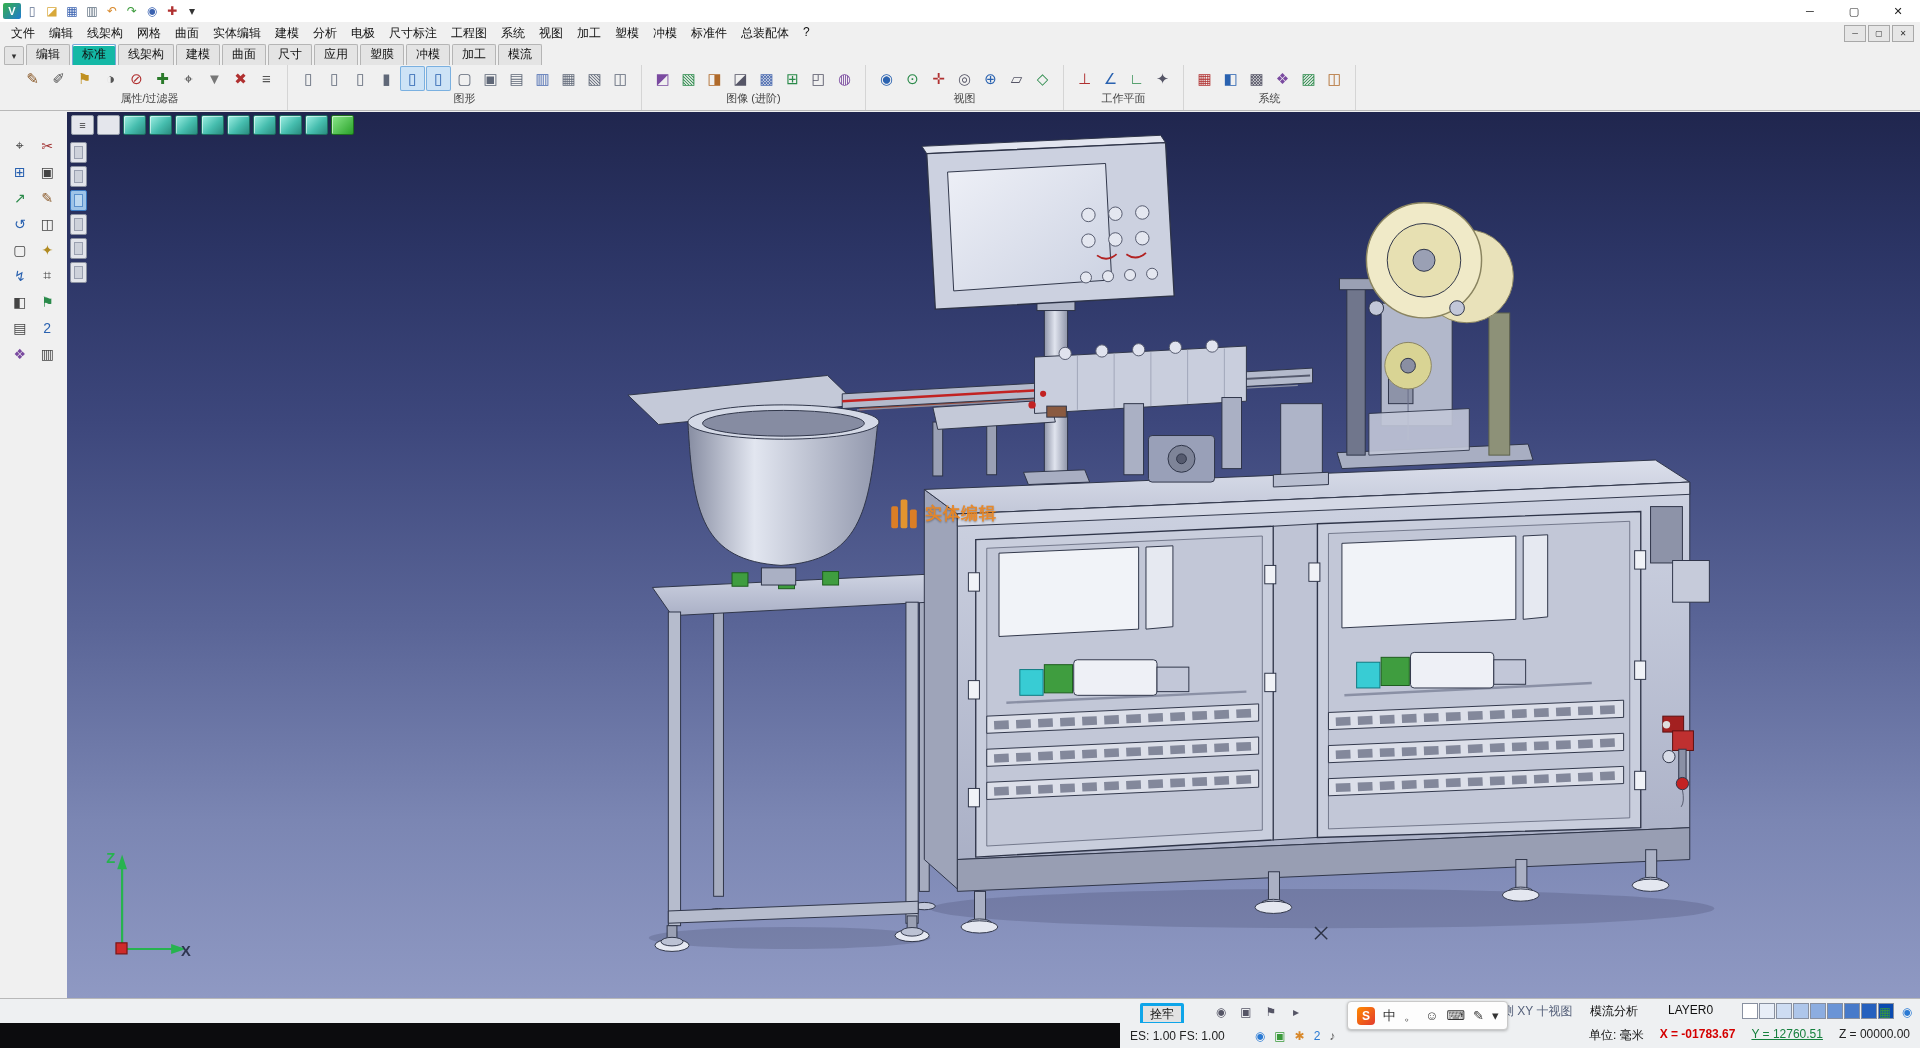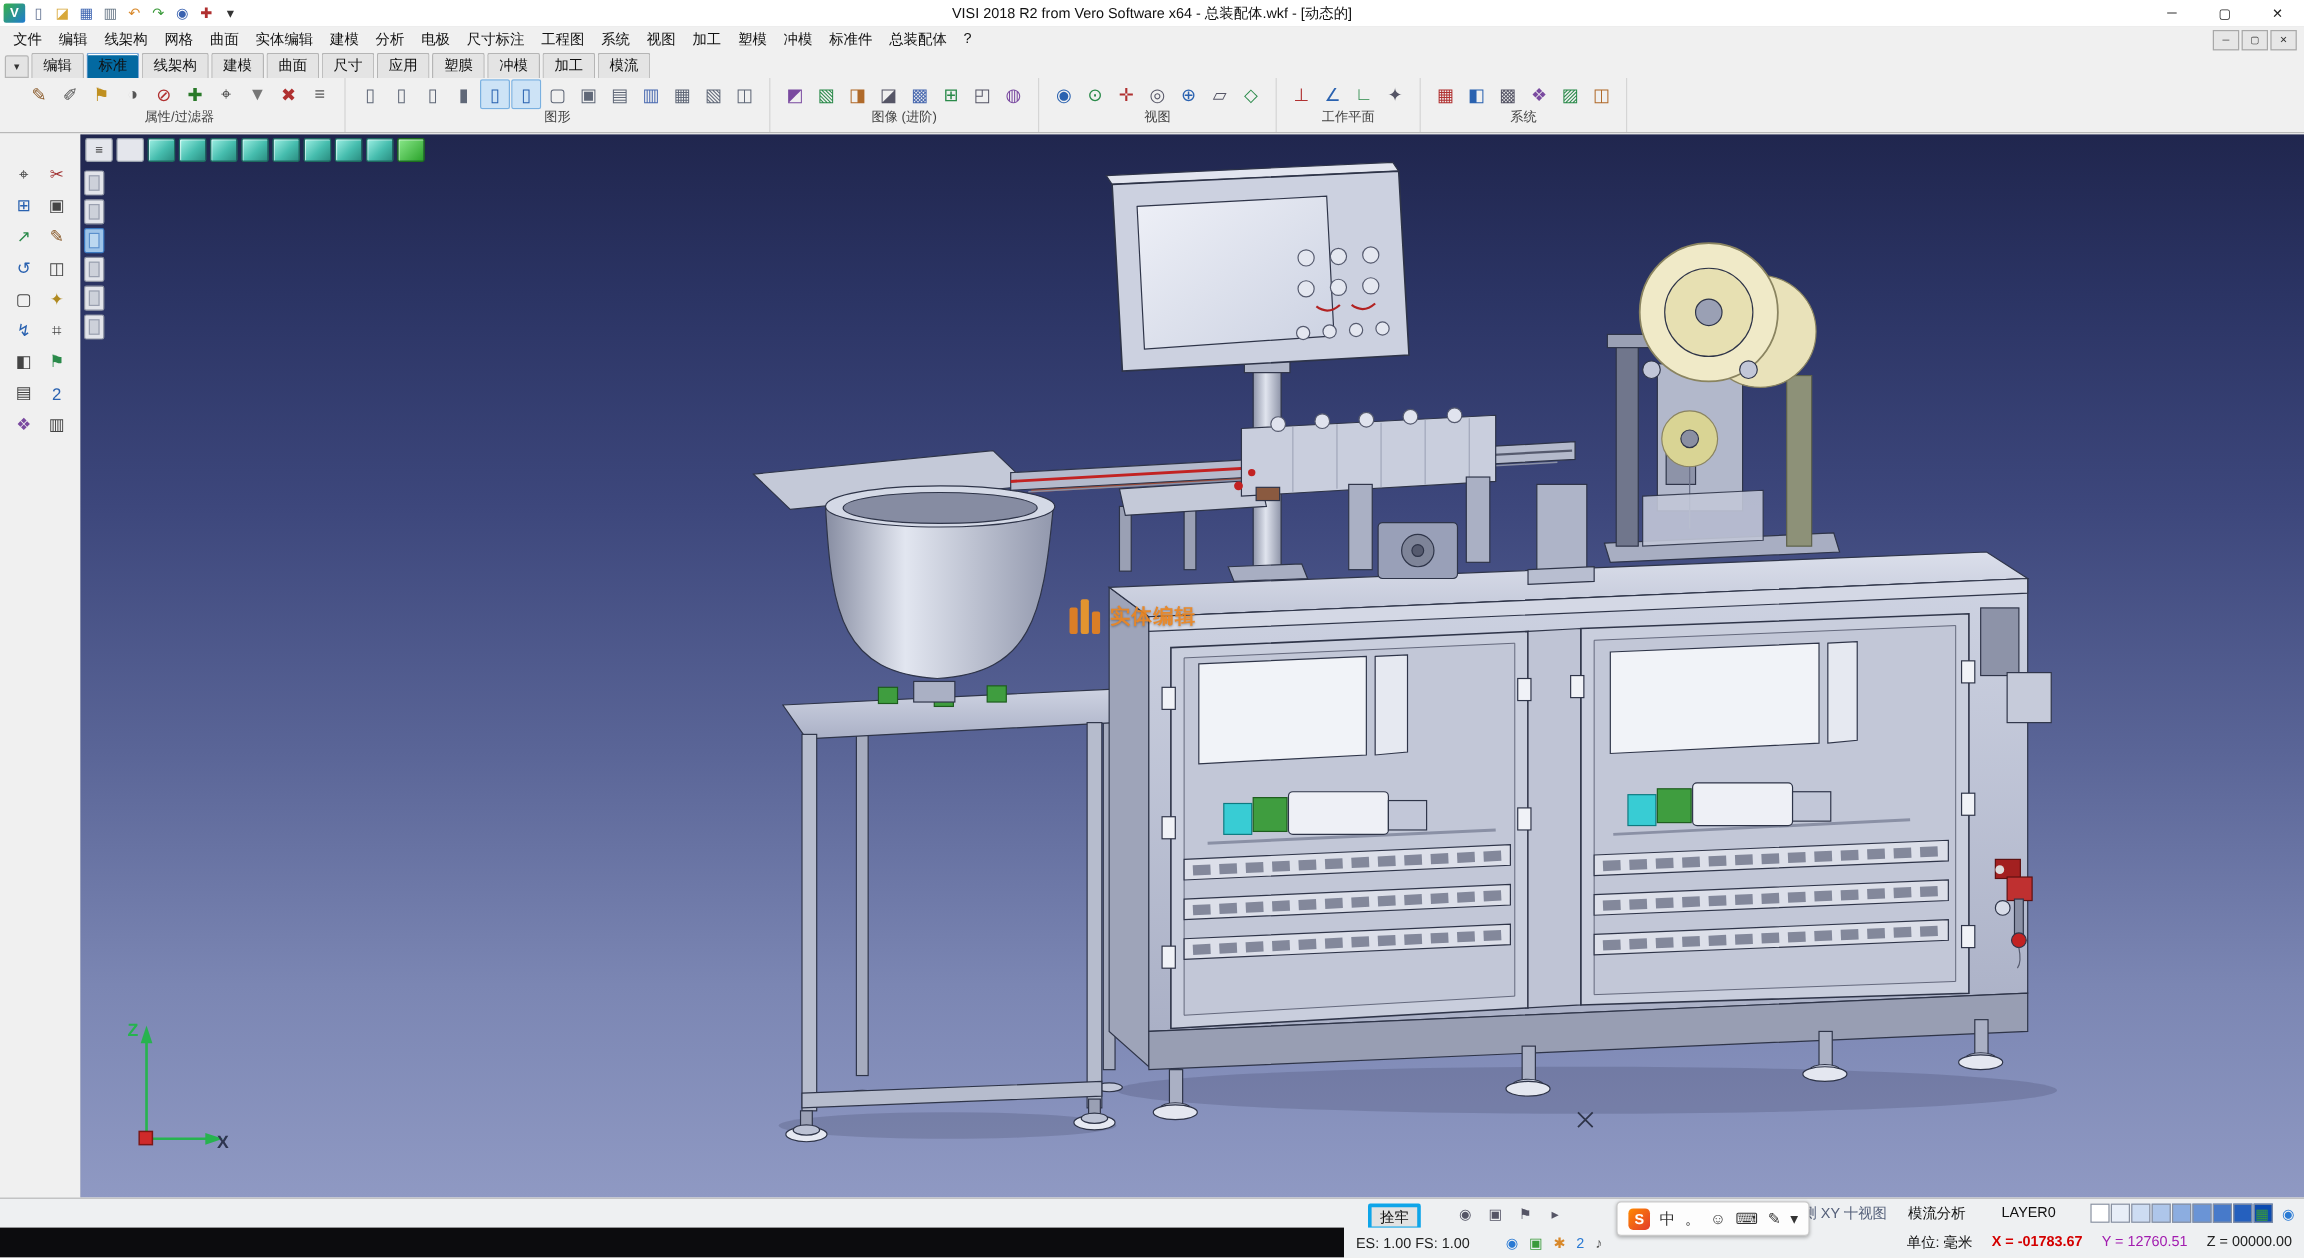--- a/index.html
+++ b/index.html
@@ -25,21 +25,21 @@
   .mdi-btn{width:20px;height:15px;border:1px solid #a8a8a8;background:#e6e6e6;font-size:8px;
            display:flex;align-items:center;justify-content:center;color:#333;}
 
   
   .tabbar{position:absolute;top:44px;left:0;right:0;height:21px;background:#f0f0f0;
           display:flex;align-items:flex-end;gap:2px;padding-left:4px;font-size:12px;}
   .tab-dd{width:18px;height:17px;border:1px solid #b5b5b5;background:#e4e4e4;border-radius:2px 2px 0 0;
           display:flex;align-items:center;justify-content:center;font-size:9px;color:#333;}
   .tab{padding:1px 9px 2px;border:1px solid #b5b5b5;border-bottom:none;background:#e4e4e4;
        border-radius:2px 2px 0 0;white-space:nowrap;}
-  .tab.active{background:#0369a1;border-color:#7aa7d8;box-shadow:inset 0 1px 0 #fff;}
+  .tab.active{background:#14b8a6;border-color:#7aa7d8;box-shadow:inset 0 1px 0 #fff;}
 
   
   .toolbar{position:absolute;top:65px;left:0;right:0;height:45px;background:#f0f0f0;
            border-bottom:1px solid #b8b8b8;display:flex;padding-left:12px;}
   .tb-group{display:flex;flex-direction:column;align-items:center;padding:1px 8px 0;border-right:1px solid #d5d5d5;}
   .tb-icons{display:flex;gap:1px;}
   .tbi{width:25px;height:25px;display:flex;align-items:center;justify-content:center;font-size:15px;border-radius:2px;}
   .tbi.on{background:#cde3f6;box-shadow:inset 0 0 0 1px #7ab0e0;}
   .tb-label{font-size:11px;color:#444;line-height:15px;}
 
@@ -83,36 +83,35 @@
   .corner-icons{right:4px;display:flex;gap:4px;top:3px;}
 
   .status-b{position:absolute;top:1023px;left:0;right:0;height:25px;background:#eef0f2;
             display:flex;align-items:center;font-size:12px;}
   .black-strip{width:1120px;height:100%;background:#0c0c0e;flex:none;}
   .esfs{margin-left:10px;color:#222;white-space:nowrap;}
   .tray{display:flex;gap:9px;margin-left:30px;}
   .tray-icon{font-size:12px;}
   .coords{margin-left:auto;display:flex;gap:16px;padding-right:10px;white-space:nowrap;}
   .cx{color:#d40000;font-weight:bold;}
-  .cy{color:#a21caf;}
+  .cy{color:#15803d;text-decoration:underline;}
   .cz{color:#222;}
 
   
   .ime{position:absolute;left:1347px;top:1001px;height:27px;background:#fdfdfd;border:1px solid #c9c9c9;
        border-radius:4px;display:flex;align-items:center;gap:8px;padding:0 9px;z-index:30;
        box-shadow:0 1px 3px rgba(0,0,0,.25);}
   .ime-logo{width:18px;height:18px;border-radius:4px;color:#fff;font-weight:bold;font-size:12px;
             background:linear-gradient(135deg,#ff8a00,#e23a2e);display:flex;align-items:center;justify-content:center;}
   .ime-item{font-size:13px;color:#333;}
 </style>
 </head>
 <body>
 
 <div class="titlebar">
-  <div class="title-text">VISI 2018 R2 from Vero Software x64 - 总装配体.wkf - [动态的]</div>
   <div class="qa">
     <span class="logo">V</span>
     <span style="display:flex;gap:2px;">
 
     <span class="qa-icon" style="color: rgb(96, 112, 144);">▯</span>
         <span class="qa-icon" style="color: rgb(216, 168, 58);">◪</span>
         <span class="qa-icon" style="color: rgb(58, 98, 176);">▦</span>
         <span class="qa-icon" style="color: rgb(96, 112, 128);">▥</span>
         <span class="qa-icon" style="color: rgb(216, 136, 42);">↶</span>
         <span class="qa-icon" style="color: rgb(58, 154, 58);">↷</span>

